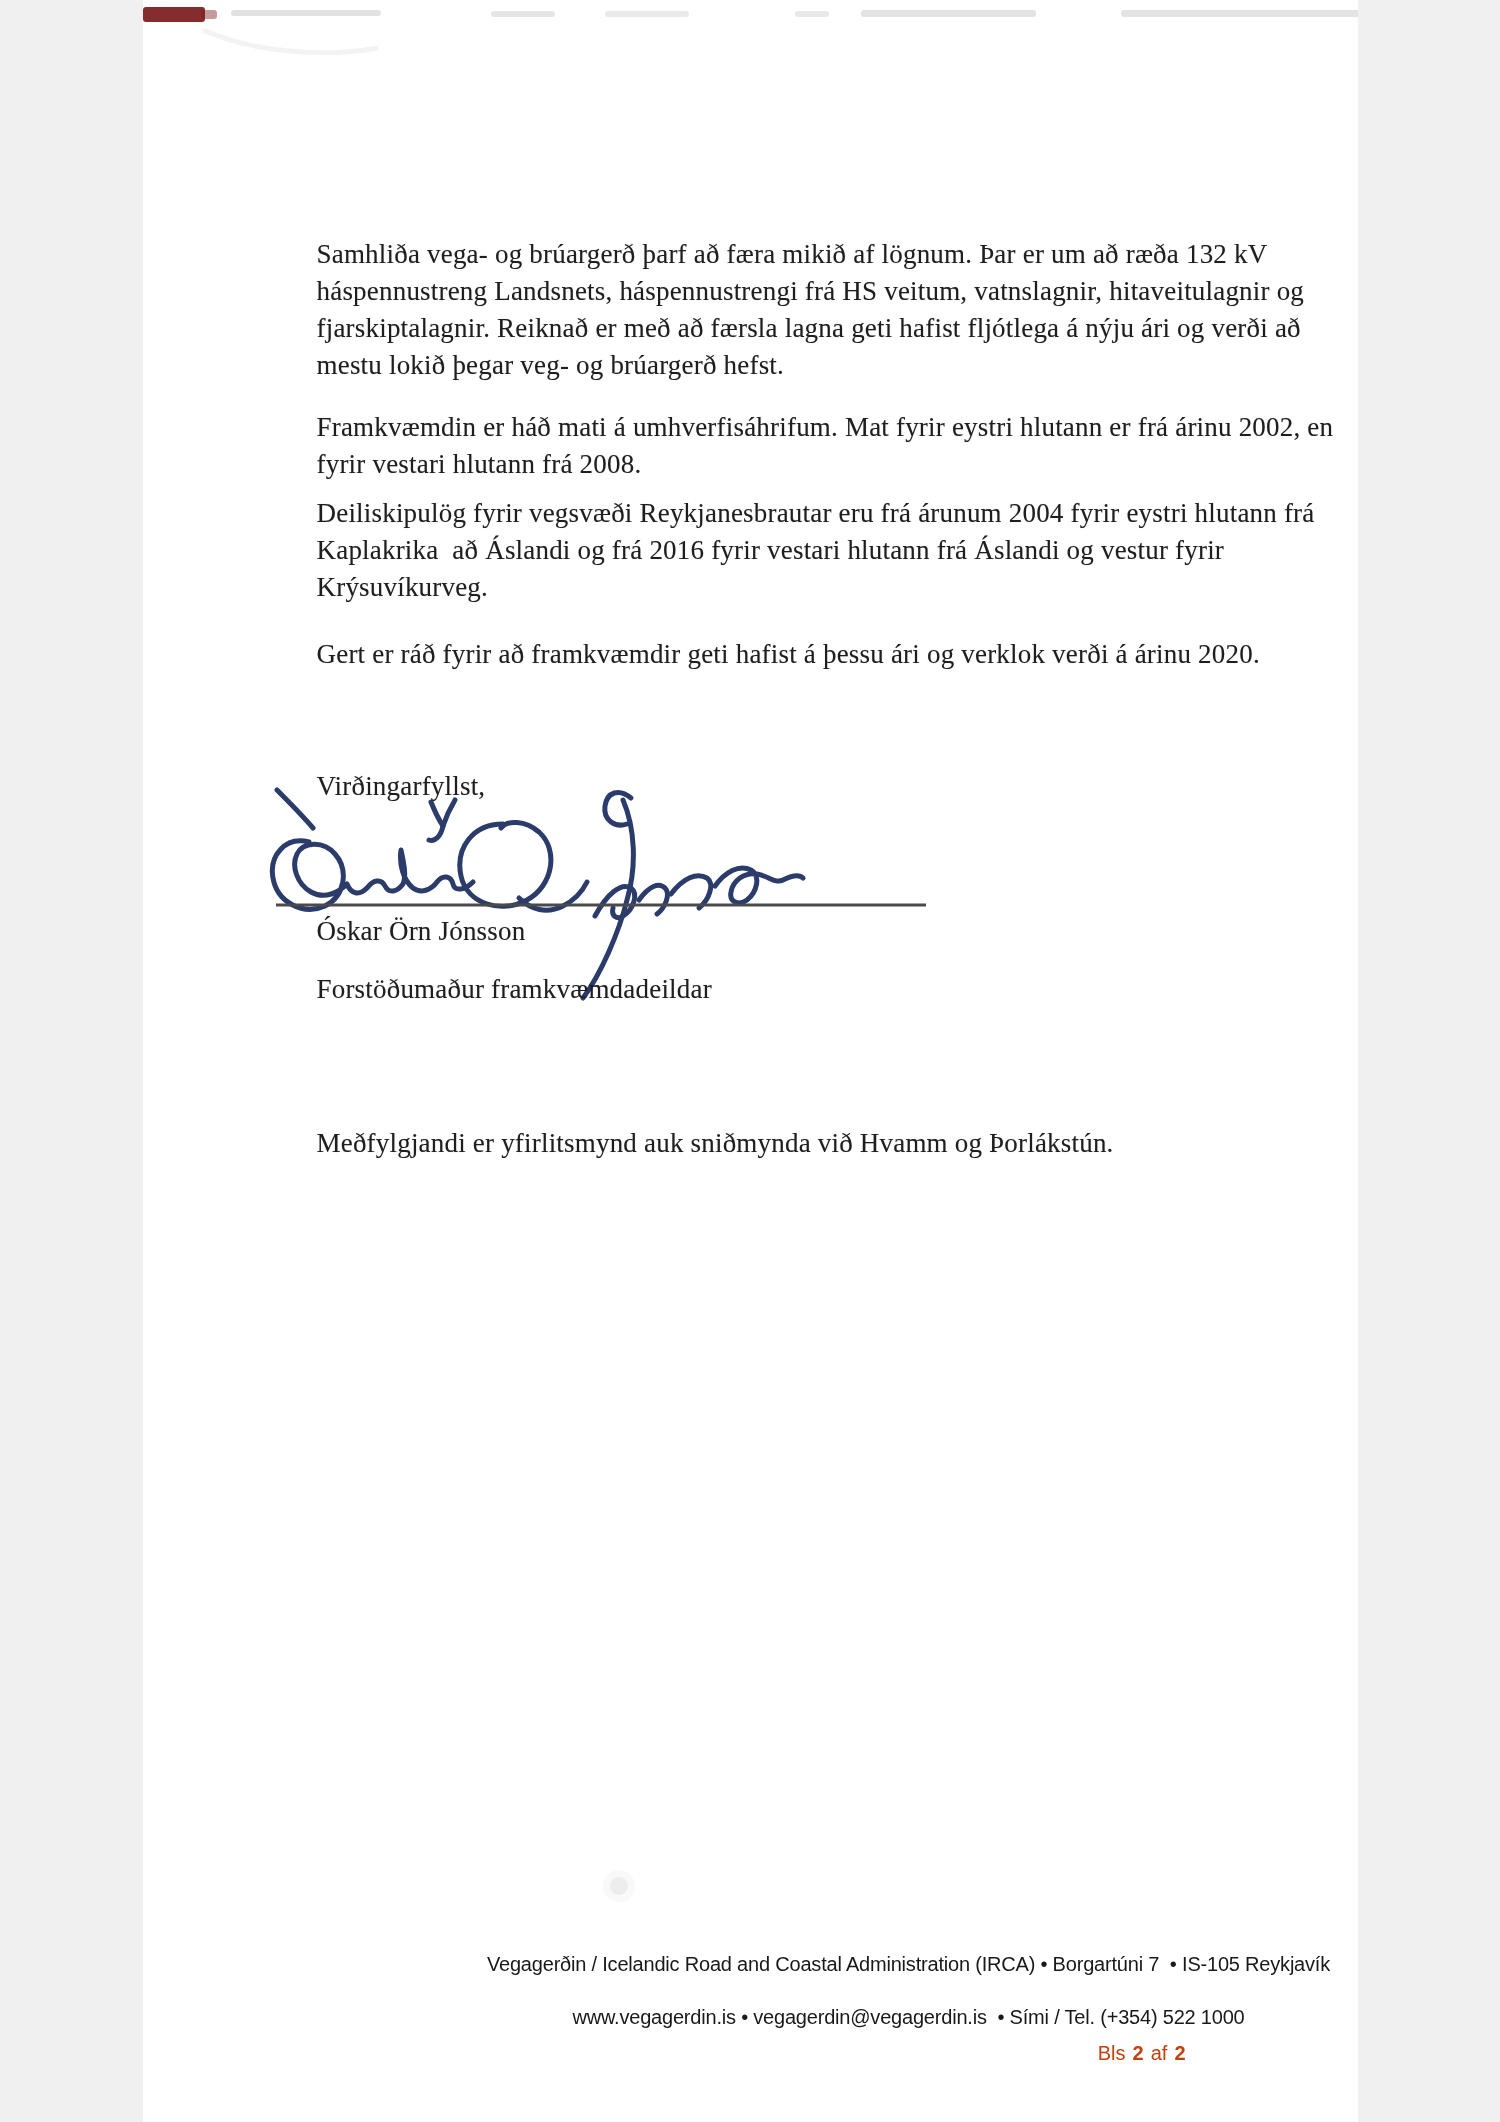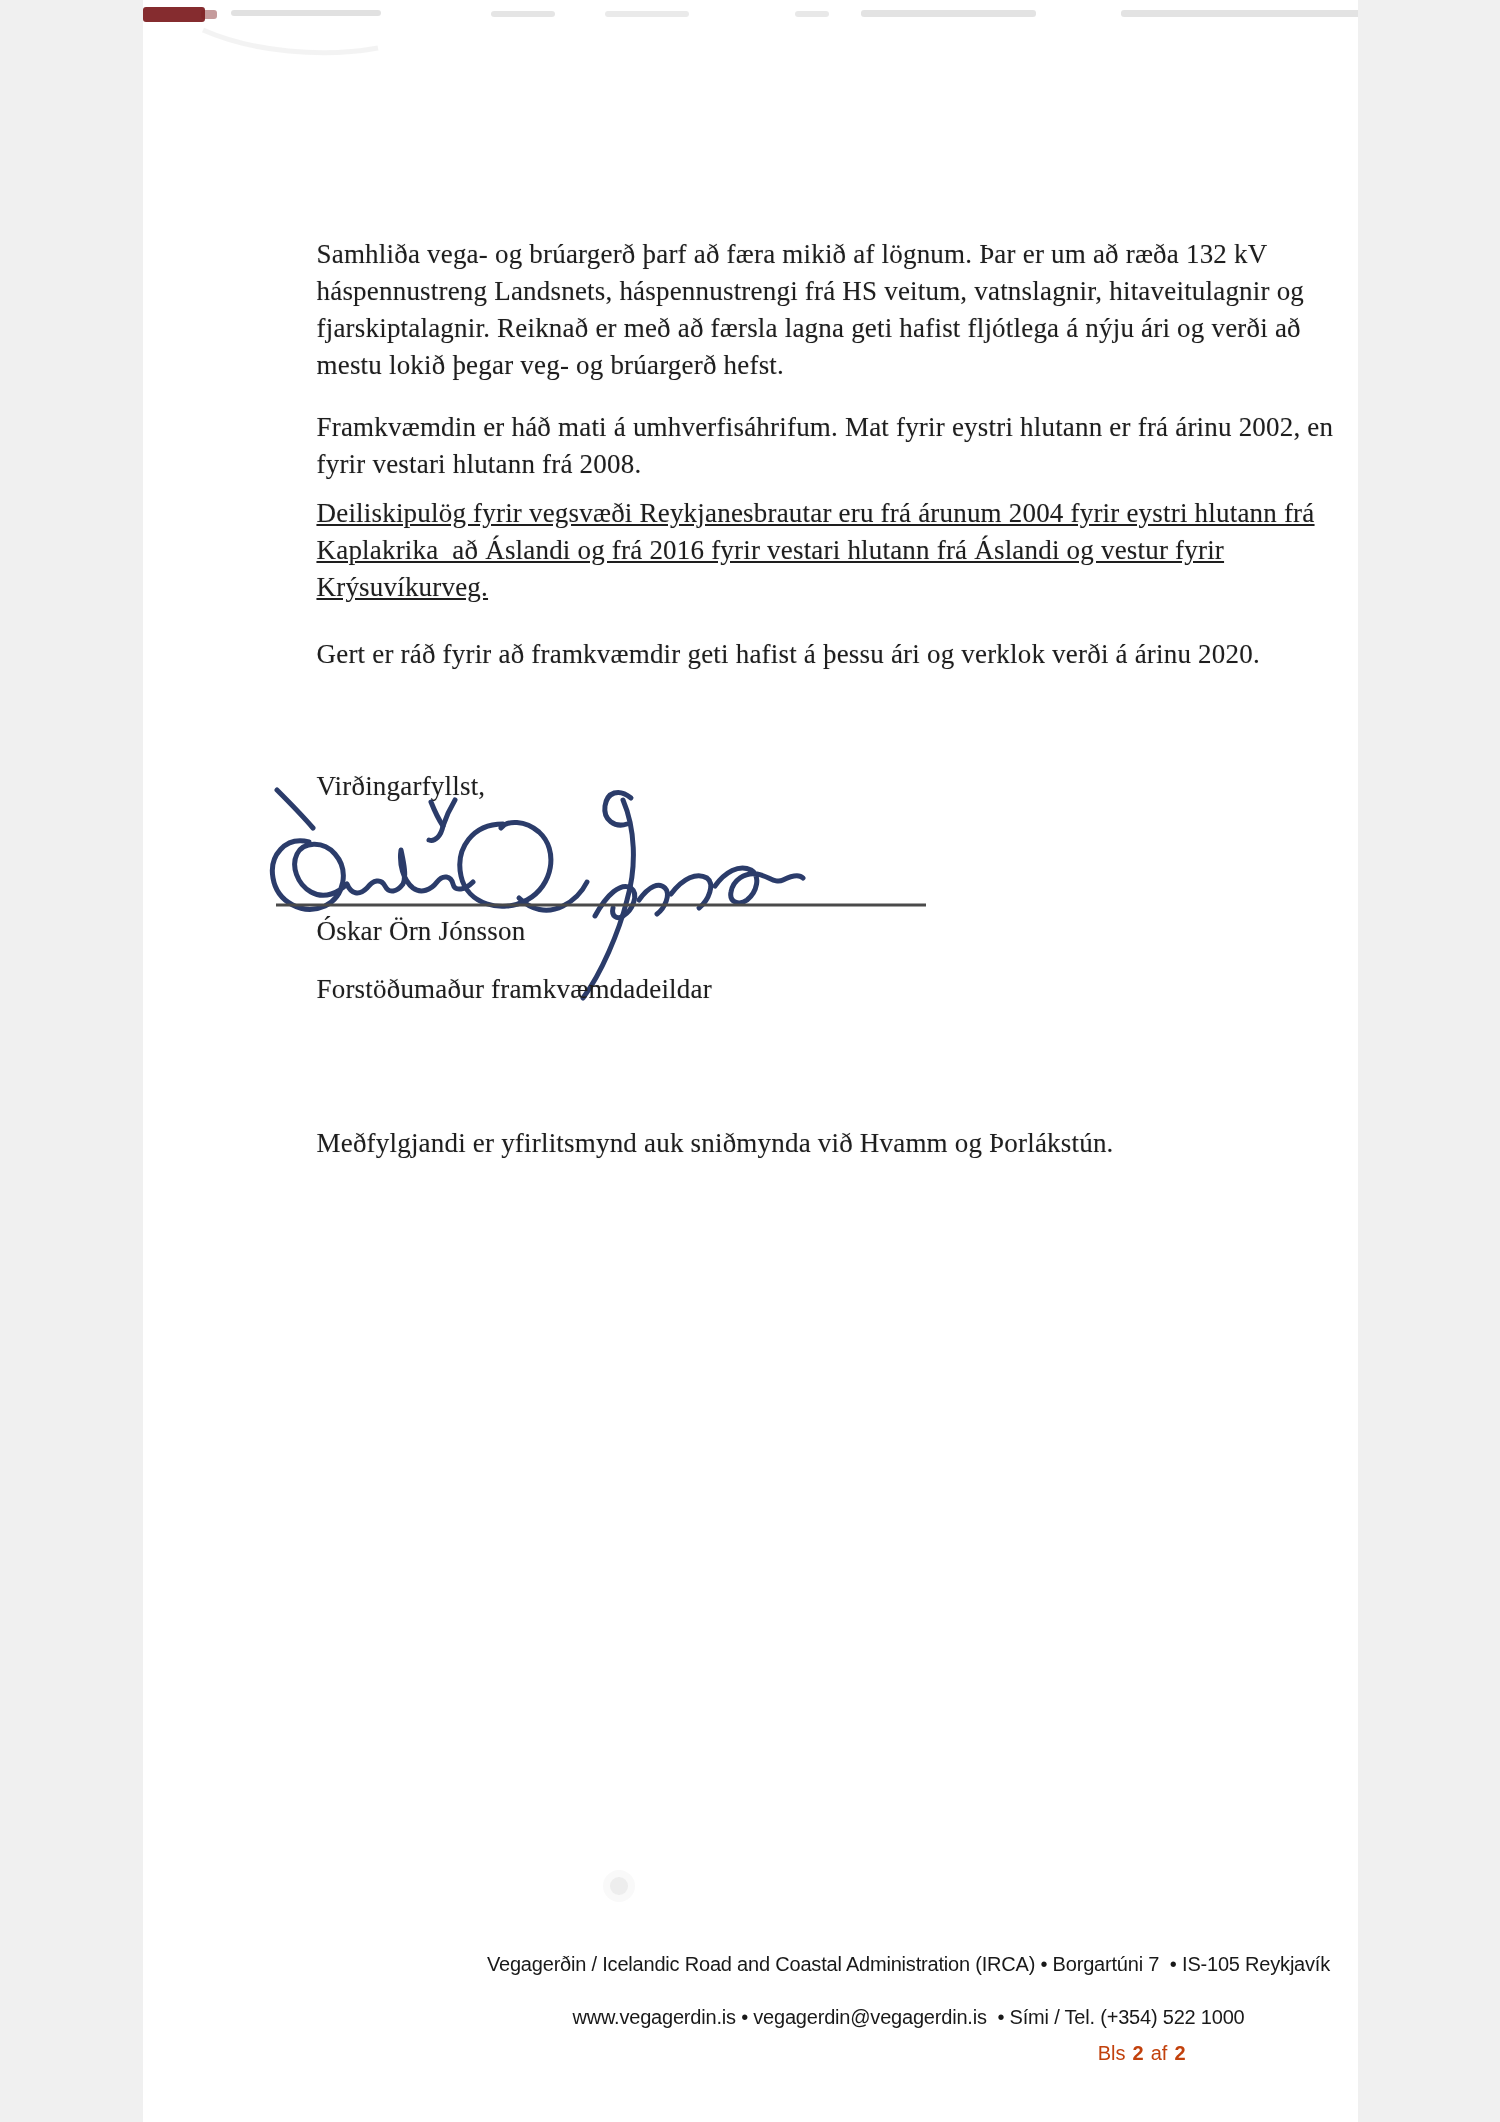--- a/index.html
+++ b/index.html
@@ -17,21 +17,21 @@
     position:absolute;
     left:174px;
     font-size:27px;
     line-height:37px;
     white-space:pre;
     letter-spacing:0.2px;
     text-shadow:0 0 1px rgba(50,50,50,0.28);
   }
   .p1{top:236px;}
   .p2{top:409px;}
-  .p3{top:495px;text-decoration:underline;}
+  .p3{top:495px;}
   .p4{top:636px;}
   .closing{top:756px;margin-top:12px;}
   .sig-name{top:913px;}
   .sig-title{top:971px;}
   .enclosure{top:1125px;}
 
   
   .top-artifacts{position:absolute;left:0;top:0;}
   .smudge-svg{position:absolute;left:440px;top:1850px;}
 

